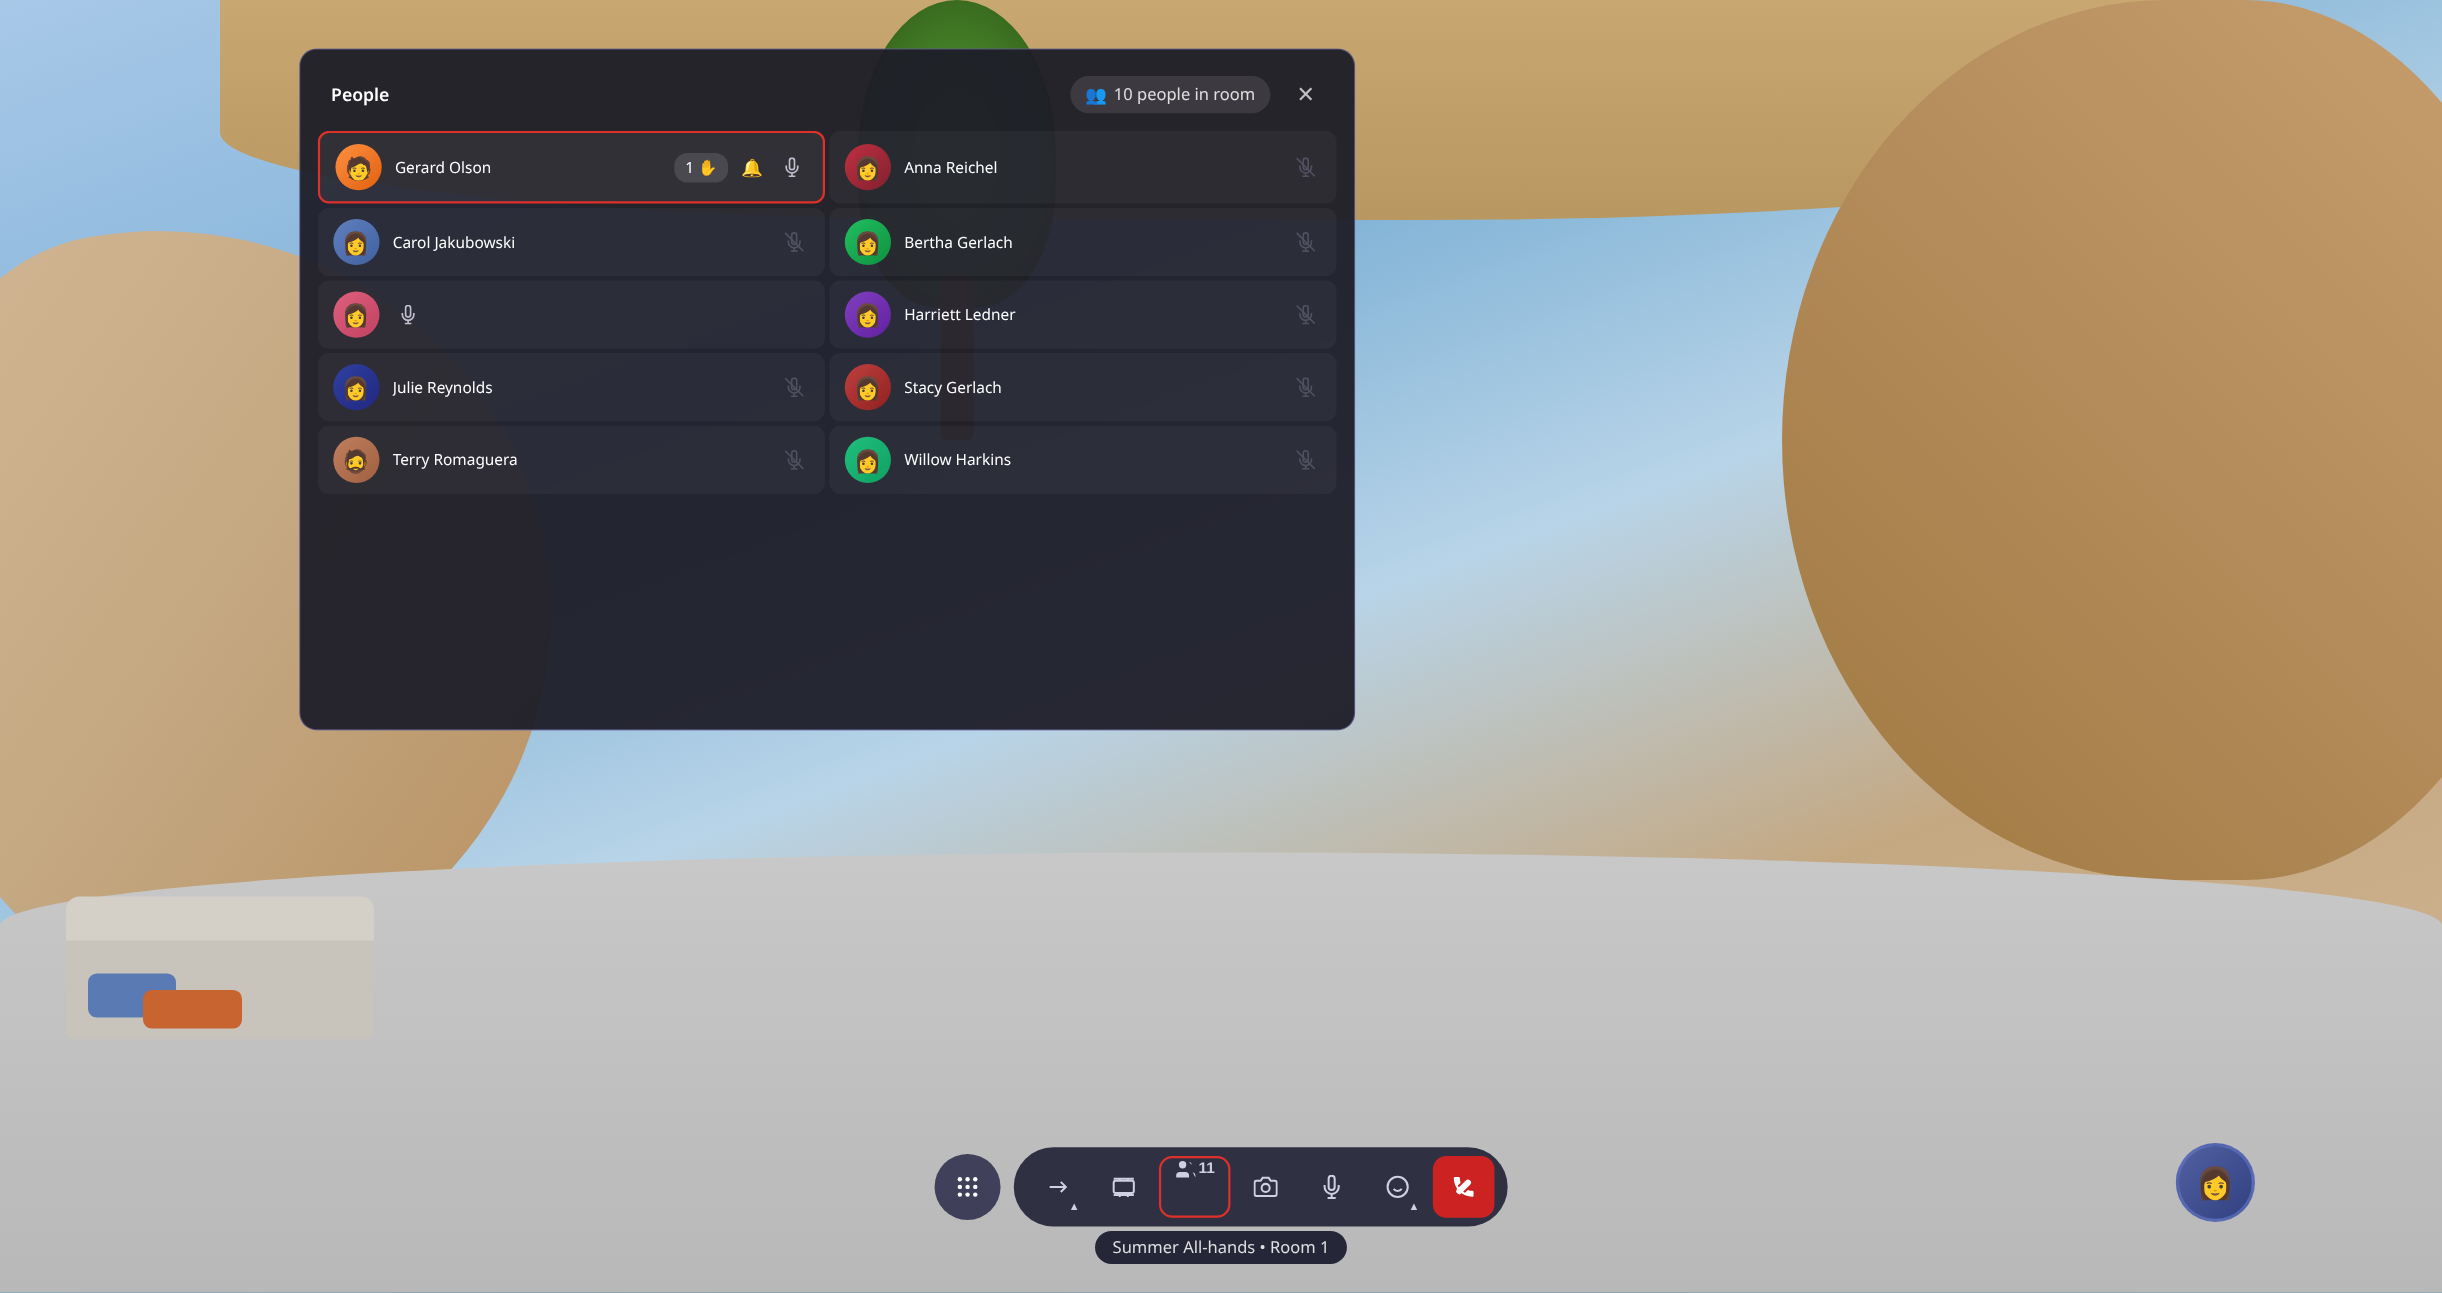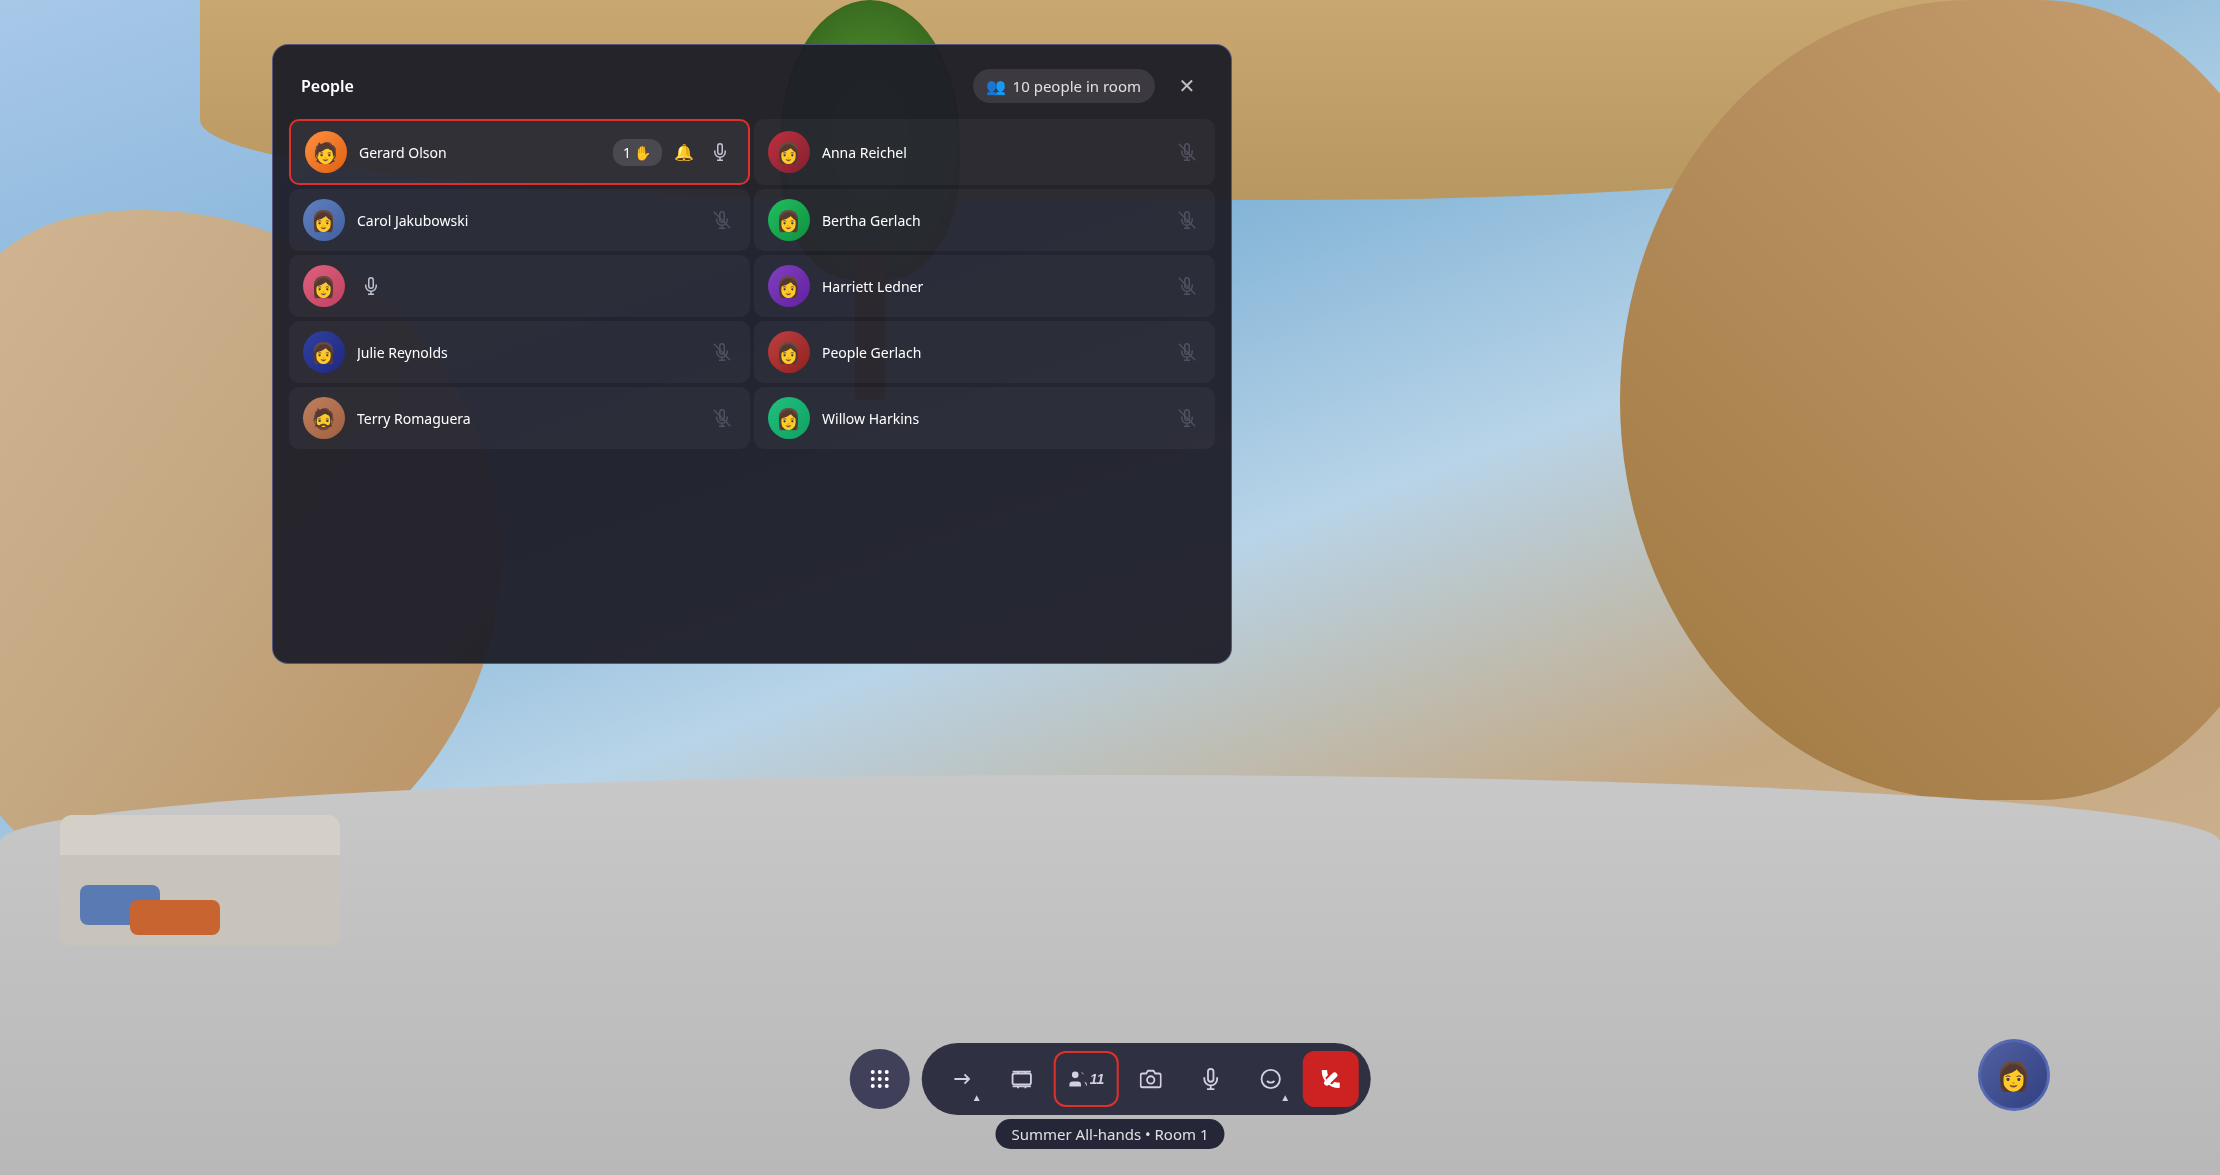--- a/index.html
+++ b/index.html
@@ -574,21 +574,21 @@
       <line x1="12" y1="19" x2="12" y2="23"></line>
       <line x1="8" y1="23" x2="16" y2="23"></line>
       <line x1="1" y1="1" x2="23" y2="23" stroke="#505060"></line>
     </svg>
           </div>
         </div>
       </div>
       <div class="person-row">
         <div class="avatar av-stacy">👩</div>
         <div class="person-info">
-          <div class="person-name">People Gerlach</div>
+          <div class="person-name">Stacy Gerlach</div>
         </div>
         <div class="person-actions">
           <div class="action-icon muted-icon">
             <svg width="18" height="18" viewBox="0 0 24 24" fill="none" stroke="#505060" stroke-width="2">
       <path d="M12 1a3 3 0 0 0-3 3v8a3 3 0 0 0 6 0V4a3 3 0 0 0-3-3z"></path>
       <path d="M19 10v2a7 7 0 0 1-14 0v-2"></path>
       <line x1="12" y1="19" x2="12" y2="23"></line>
       <line x1="8" y1="23" x2="16" y2="23"></line>
       <line x1="1" y1="1" x2="23" y2="23" stroke="#505060"></line>
     </svg>
@@ -663,21 +663,21 @@
         <rect x="2" y="6" width="20" height="12" rx="2"></rect>
         <line x1="2" y1="4" x2="22" y2="4"></line>
         <line x1="2" y1="20" x2="22" y2="20"></line>
         <line x1="8" y1="4" x2="8" y2="6"></line>
         <line x1="16" y1="4" x2="16" y2="6"></line>
         <line x1="8" y1="20" x2="8" y2="22"></line>
         <line x1="16" y1="20" x2="16" y2="22"></line>
       </svg>
     </button>
 
-    <button class="toolbar-btn highlighted-red" style="display:flex;flex-direction:row;align-items:center;gap:2px;width:auto;padding:0 12px;font-style:italic;">
+    <button class="toolbar-btn highlighted-red" style="display:flex;flex-direction:row;align-items:flex-start;gap:2px;width:auto;padding:0 12px;">
       <svg width="20" height="20" viewBox="0 0 24 24" fill="#d0d0e0">
         <circle cx="9" cy="7" r="4"></circle>
         <path d="M2 21v-2a4 4 0 0 1 4-4h6a4 4 0 0 1 4 4v2"></path>
         <path d="M19 7c0-1.7-1.3-3-3-3"></path>
         <path d="M23 21v-2a4 4 0 0 0-3-3.87"></path>
       </svg>
       <span style="color:#d0d0e0;font-size:14px;font-weight:600;">11</span>
     </button>
 
     <button class="toolbar-btn">

